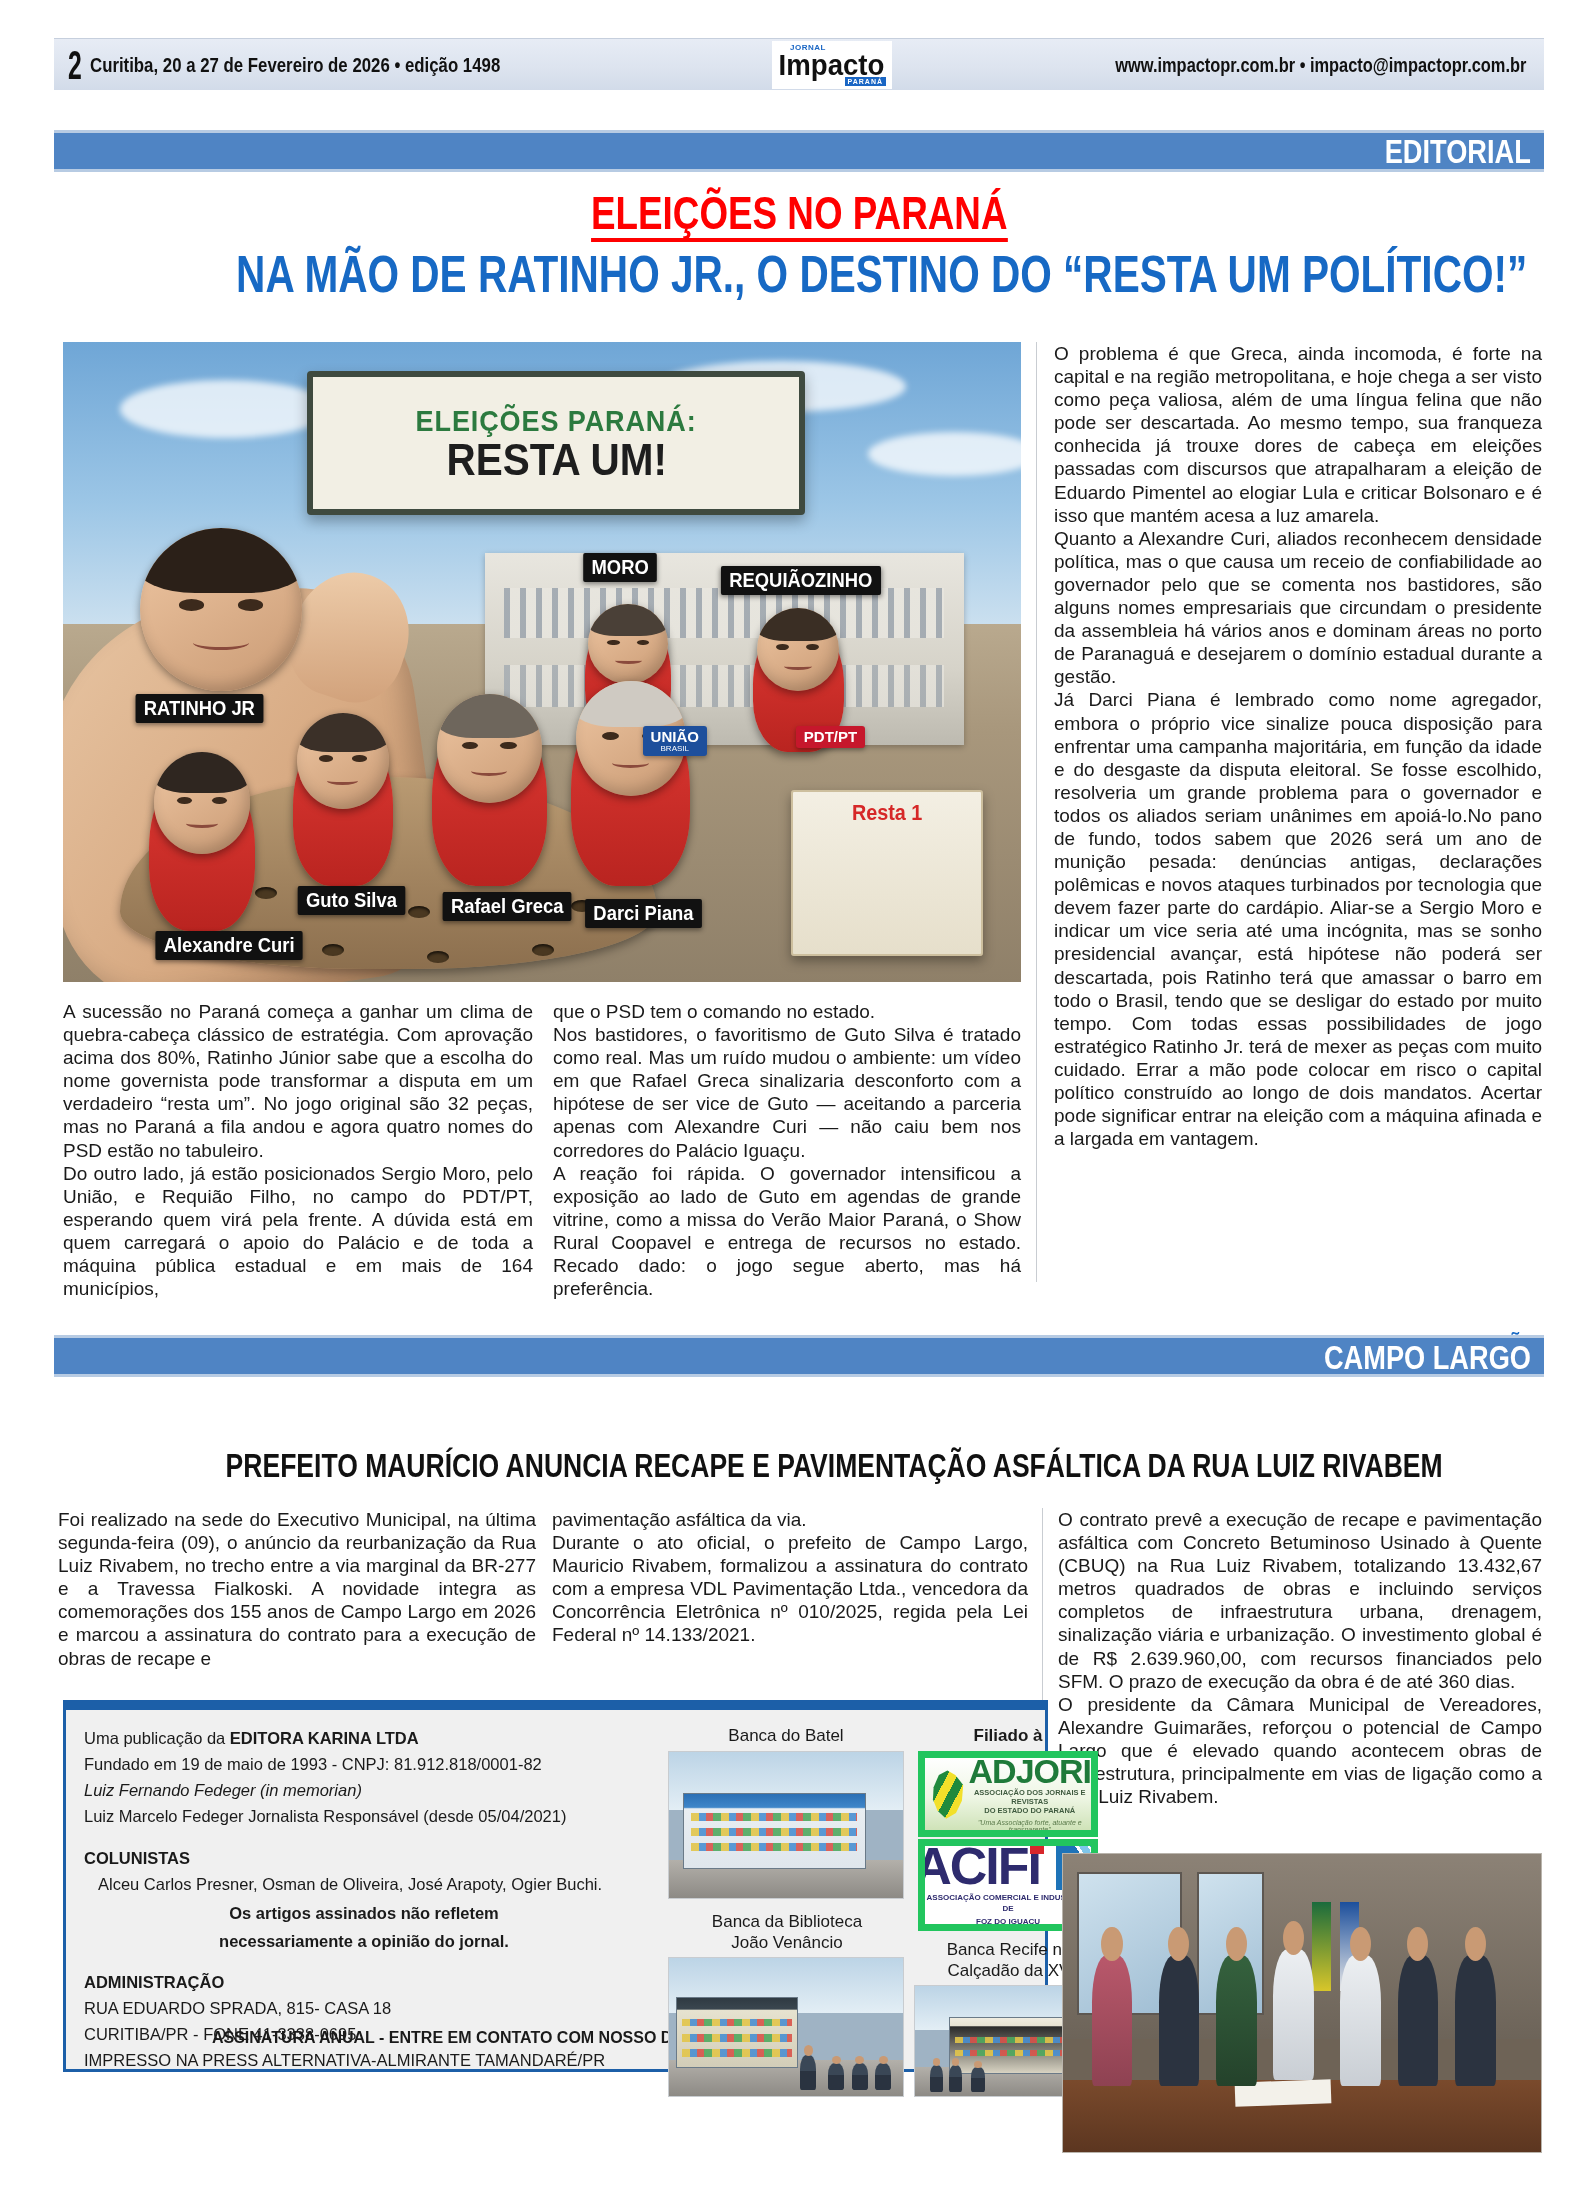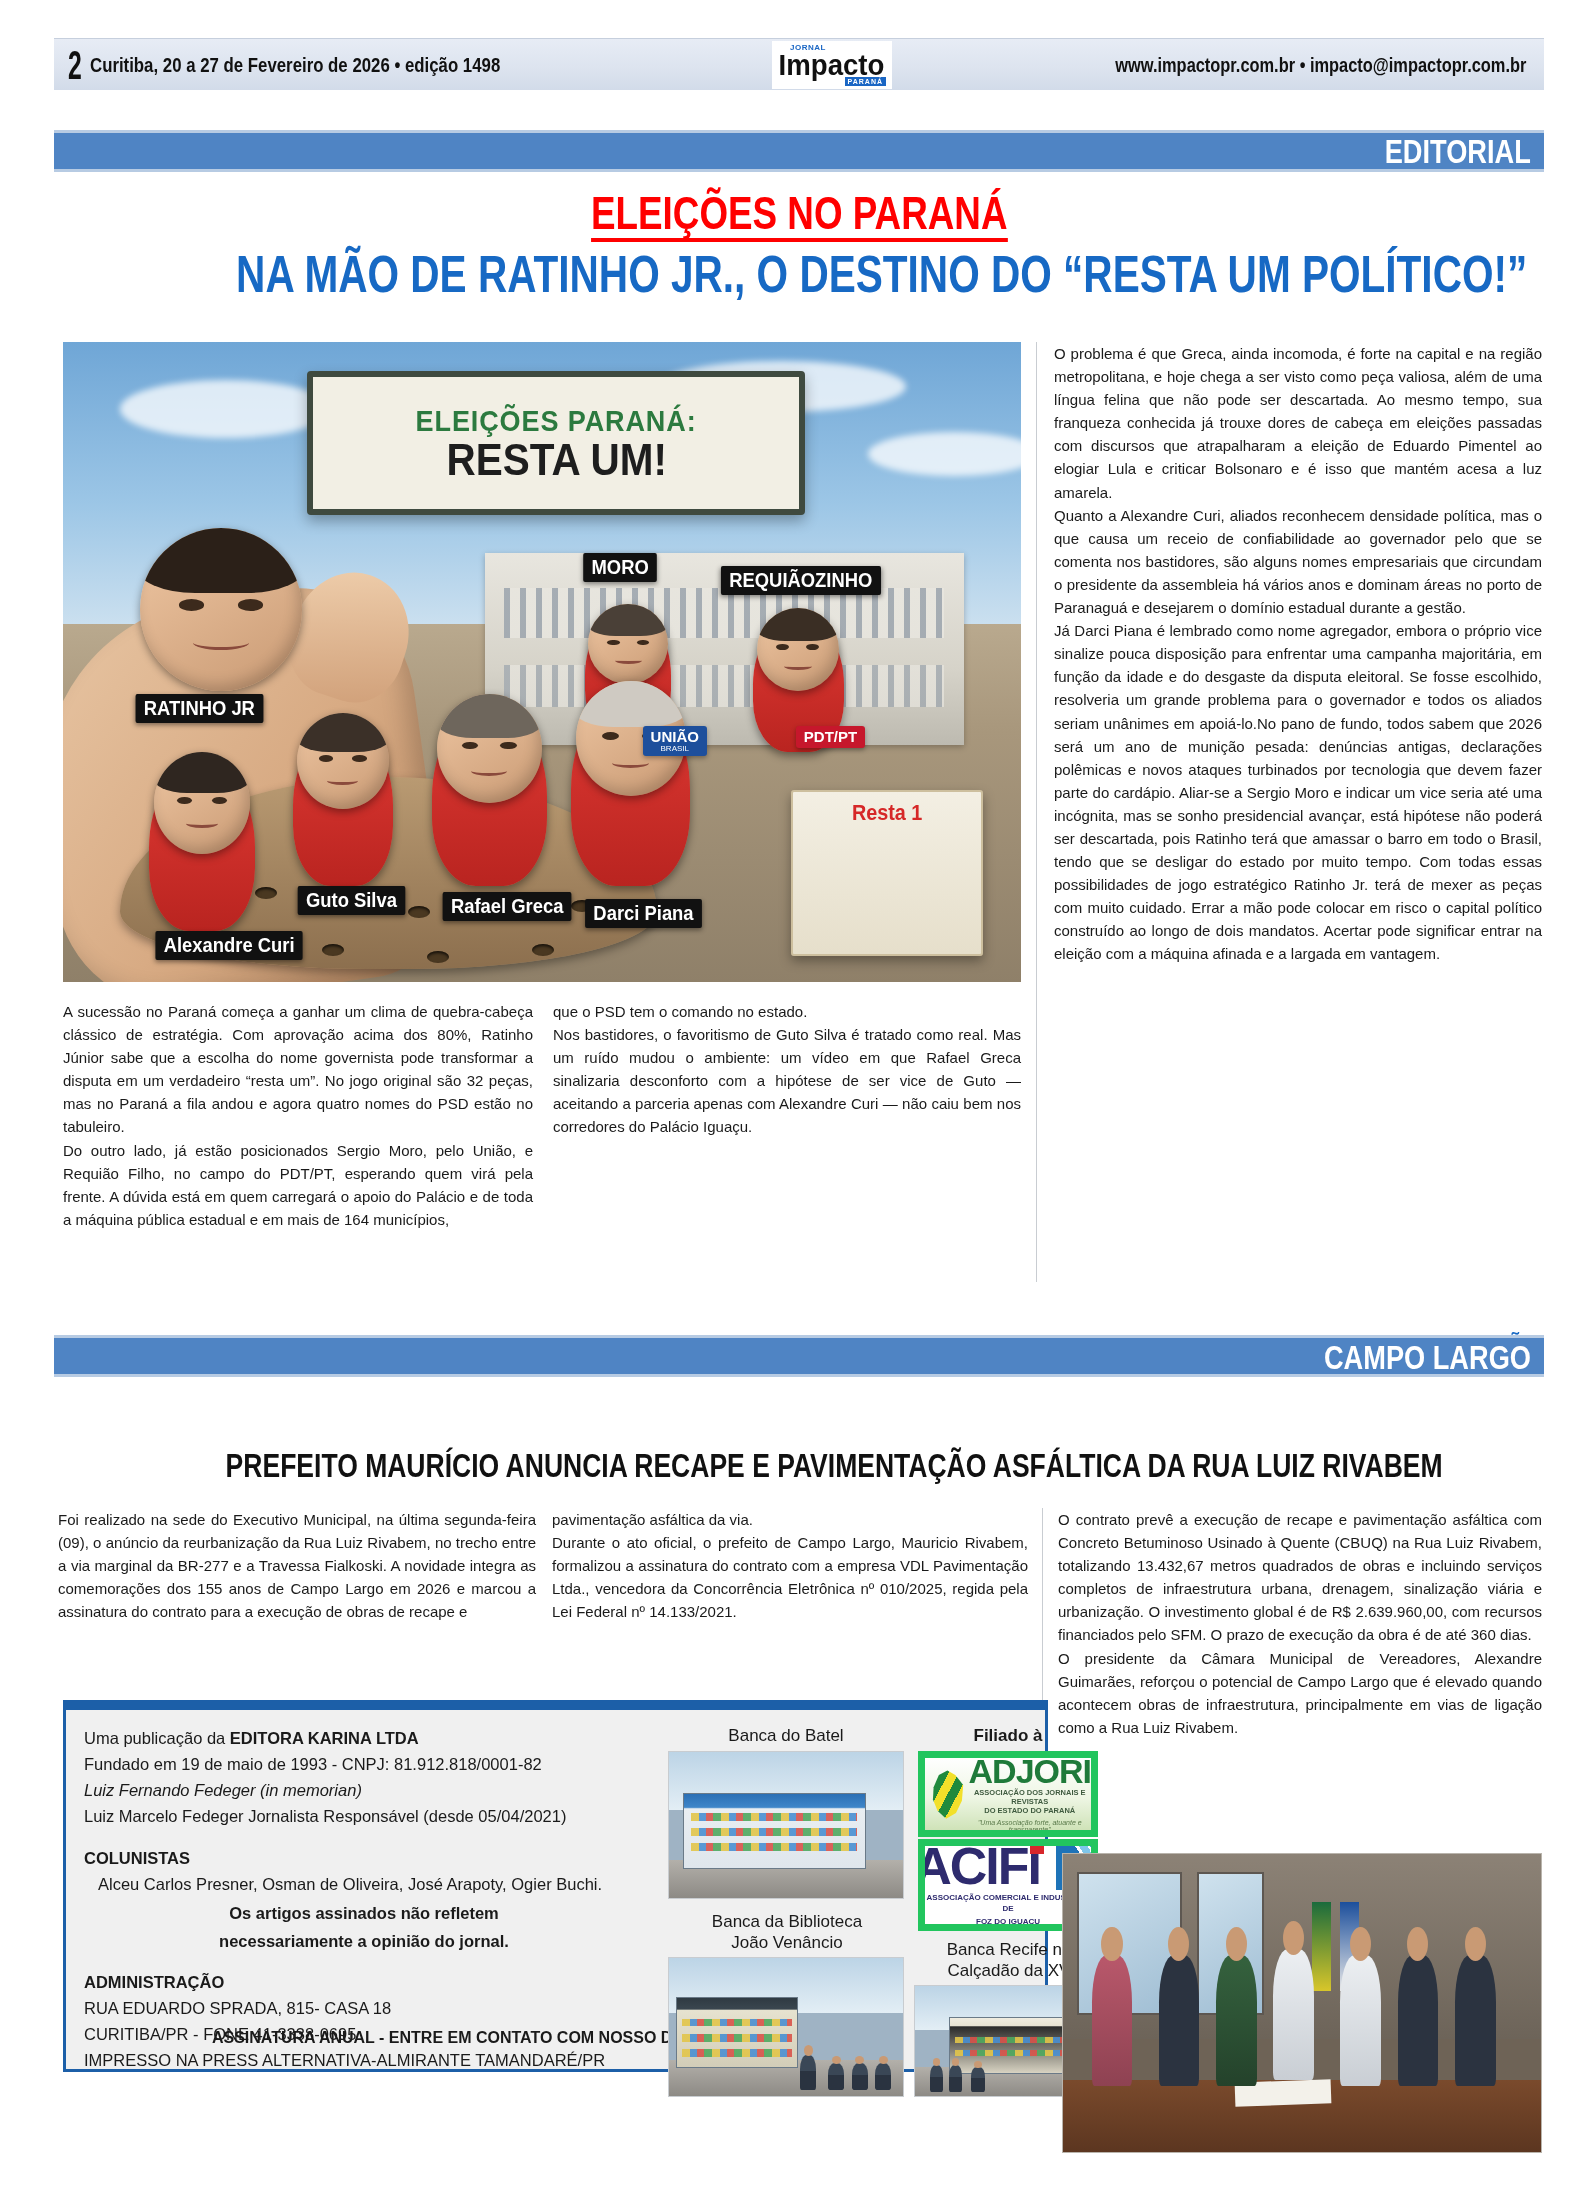--- a/index.html
+++ b/index.html
@@ -92,21 +92,21 @@
     font-weight:bold; line-height:1;
   }
   .headline .inner { display:inline-block; transform:scaleX(.78); white-space:nowrap; }
   .headline.blue { color:#1769c4;text-decoration:underline; }
   .headline.black { color:#111111; }
 
   
   .col {
     position:absolute;
     font-family:"Liberation Sans", sans-serif;
-    font-size:15px; line-height:23.1px;
+    font-size:19px; line-height:23.1px;
     text-align:justify; text-justify:inter-word;
     color:#1a1a1a;
     hyphens:manual;
   }
   .col p { margin:0; }
 
   .signature {
     position:absolute; right:54px; font-weight:bold; color:#1769c4;
     font-size:21px; letter-spacing:.4px;margin-top:33px;
   }
@@ -493,20 +493,21 @@
     </div>
   </div>
 
   <div class="col" style="left:63px; top:1000px; width:470px;">
       <p>A sucessão no Paraná começa a ganhar um clima de quebra-cabeça clássico de estratégia. Com aprovação acima dos 80%, Ratinho Júnior sabe que a escolha do nome governista pode transformar a disputa em um verdadeiro “resta um”. No jogo original são 32 peças, mas no Paraná a fila andou e agora quatro nomes do PSD estão no tabuleiro.</p>
       <p>Do outro lado, já estão posicionados Sergio Moro, pelo União, e Requião Filho, no campo do PDT/PT, esperando quem virá pela frente. A dúvida está em quem carregará o apoio do Palácio e de toda a máquina pública estadual e em mais de 164 municípios,</p>
     </div>
   <div class="col" style="left:553px; top:1000px; width:468px;">
       <p>que o PSD tem o comando no estado.</p>
       <p>Nos bastidores, o favoritismo de Guto Silva é tratado como real. Mas um ruído mudou o ambiente: um vídeo em que Rafael Greca sinalizaria desconforto com a hipótese de ser vice de Guto — aceitando a parceria apenas com Alexandre Curi — não caiu bem nos corredores do Palácio Iguaçu.</p>
+      <p>A reação foi rápida. O governador intensificou a exposição ao lado de Guto em agendas de grande vitrine, como a missa do Verão Maior Paraná, o Show Rural Coopavel e entrega de recursos no estado. Recado dado: o jogo segue aberto, mas há preferência.</p>
     </div>
   <div class="divider-v" style="left:1036px; top:342px; height:940px;"></div>
   <div class="col" style="left:1054px; top:342px; width:488px;">
       <p>O problema é que Greca, ainda incomoda, é forte na capital e na região metropolitana, e hoje chega a ser visto como peça valiosa, além de uma língua felina que não pode ser descartada. Ao mesmo tempo, sua franqueza conhecida já trouxe dores de cabeça em eleições passadas com discursos que atrapalharam a eleição de Eduardo Pimentel ao elogiar Lula e criticar Bolsonaro e é isso que mantém acesa a luz amarela.</p>
       <p>Quanto a Alexandre Curi, aliados reconhecem densidade política, mas o que causa um receio de confiabilidade ao governador pelo que se comenta nos bastidores, são alguns nomes empresariais que circundam o presidente da assembleia há vários anos e dominam áreas no porto de Paranaguá e desejarem o domínio estadual durante a gestão.</p>
       <p>Já Darci Piana é lembrado como nome agregador, embora o próprio vice sinalize pouca disposição para enfrentar uma campanha majoritária, em função da idade e do desgaste da disputa eleitoral. Se fosse escolhido, resolveria um grande problema para o governador e todos os aliados seriam unânimes em apoiá-lo.No pano de fundo, todos sabem que 2026 será um ano de munição pesada: denúncias antigas, declarações polêmicas e novos ataques turbinados por tecnologia que devem fazer parte do cardápio. Aliar-se a Sergio Moro e indicar um vice seria até uma incógnita, mas se sonho presidencial avançar, está hipótese não poderá ser descartada, pois Ratinho terá que amassar o barro em todo o Brasil, tendo que se desligar do estado por muito tempo. Com todas essas possibilidades de jogo estratégico Ratinho Jr. terá de mexer as peças com muito cuidado. Errar a mão pode colocar em risco o capital político construído ao longo de dois mandatos. Acertar pode significar entrar na eleição com a máquina afinada e a largada em vantagem.</p>
     </div>
 
   <div class="signature" style="top:1298px;">A DIREÇÃO</div>
 

